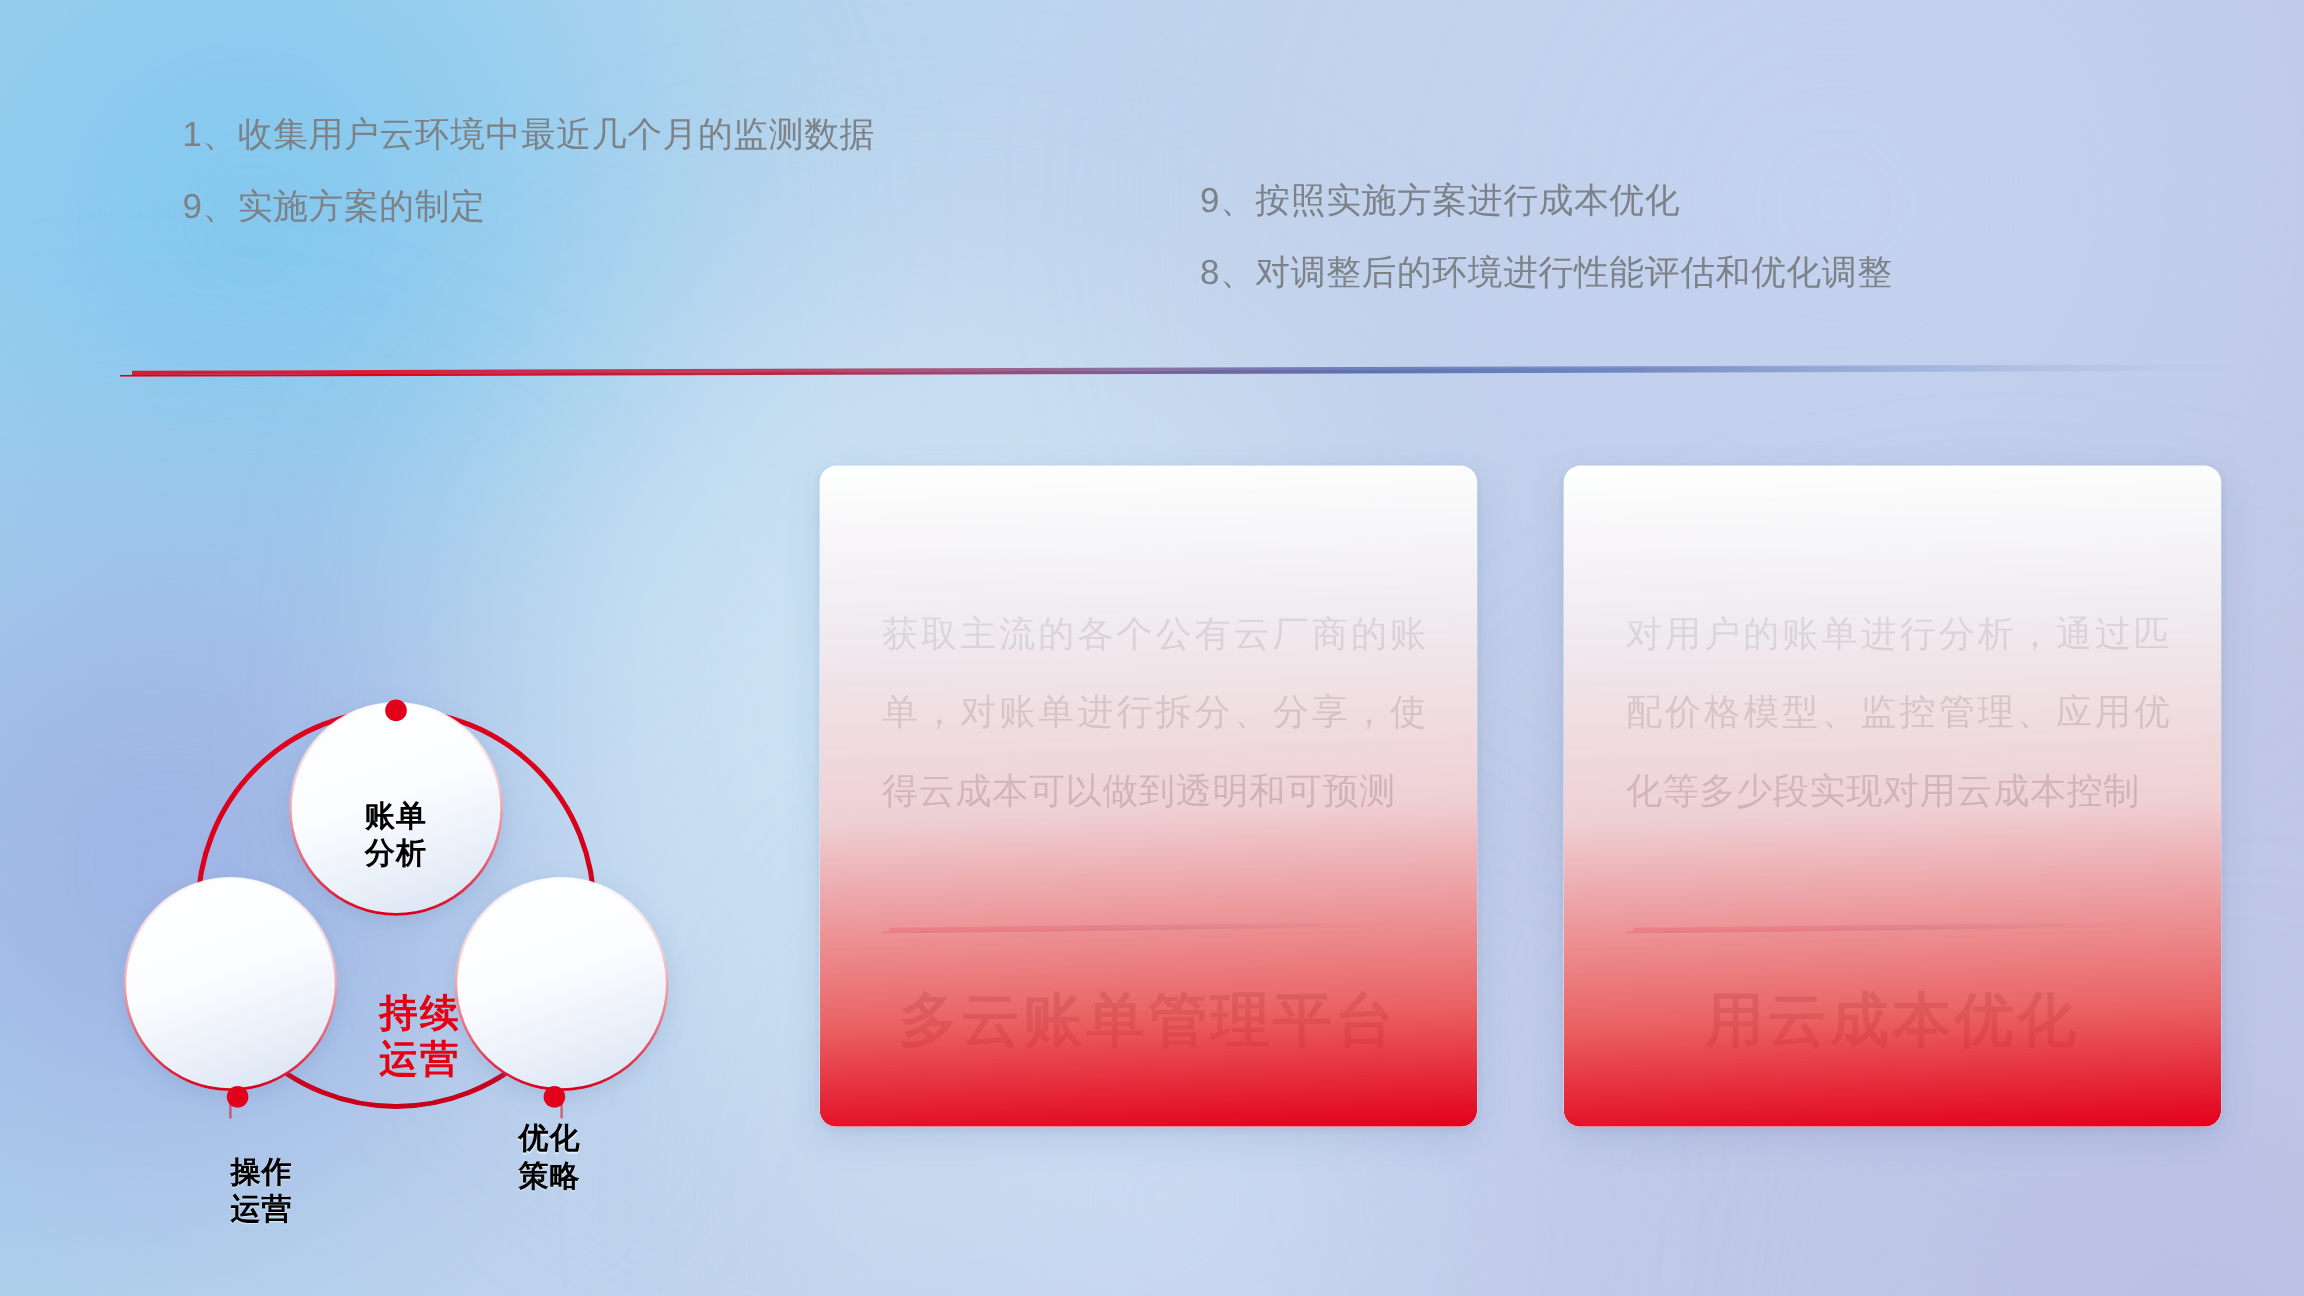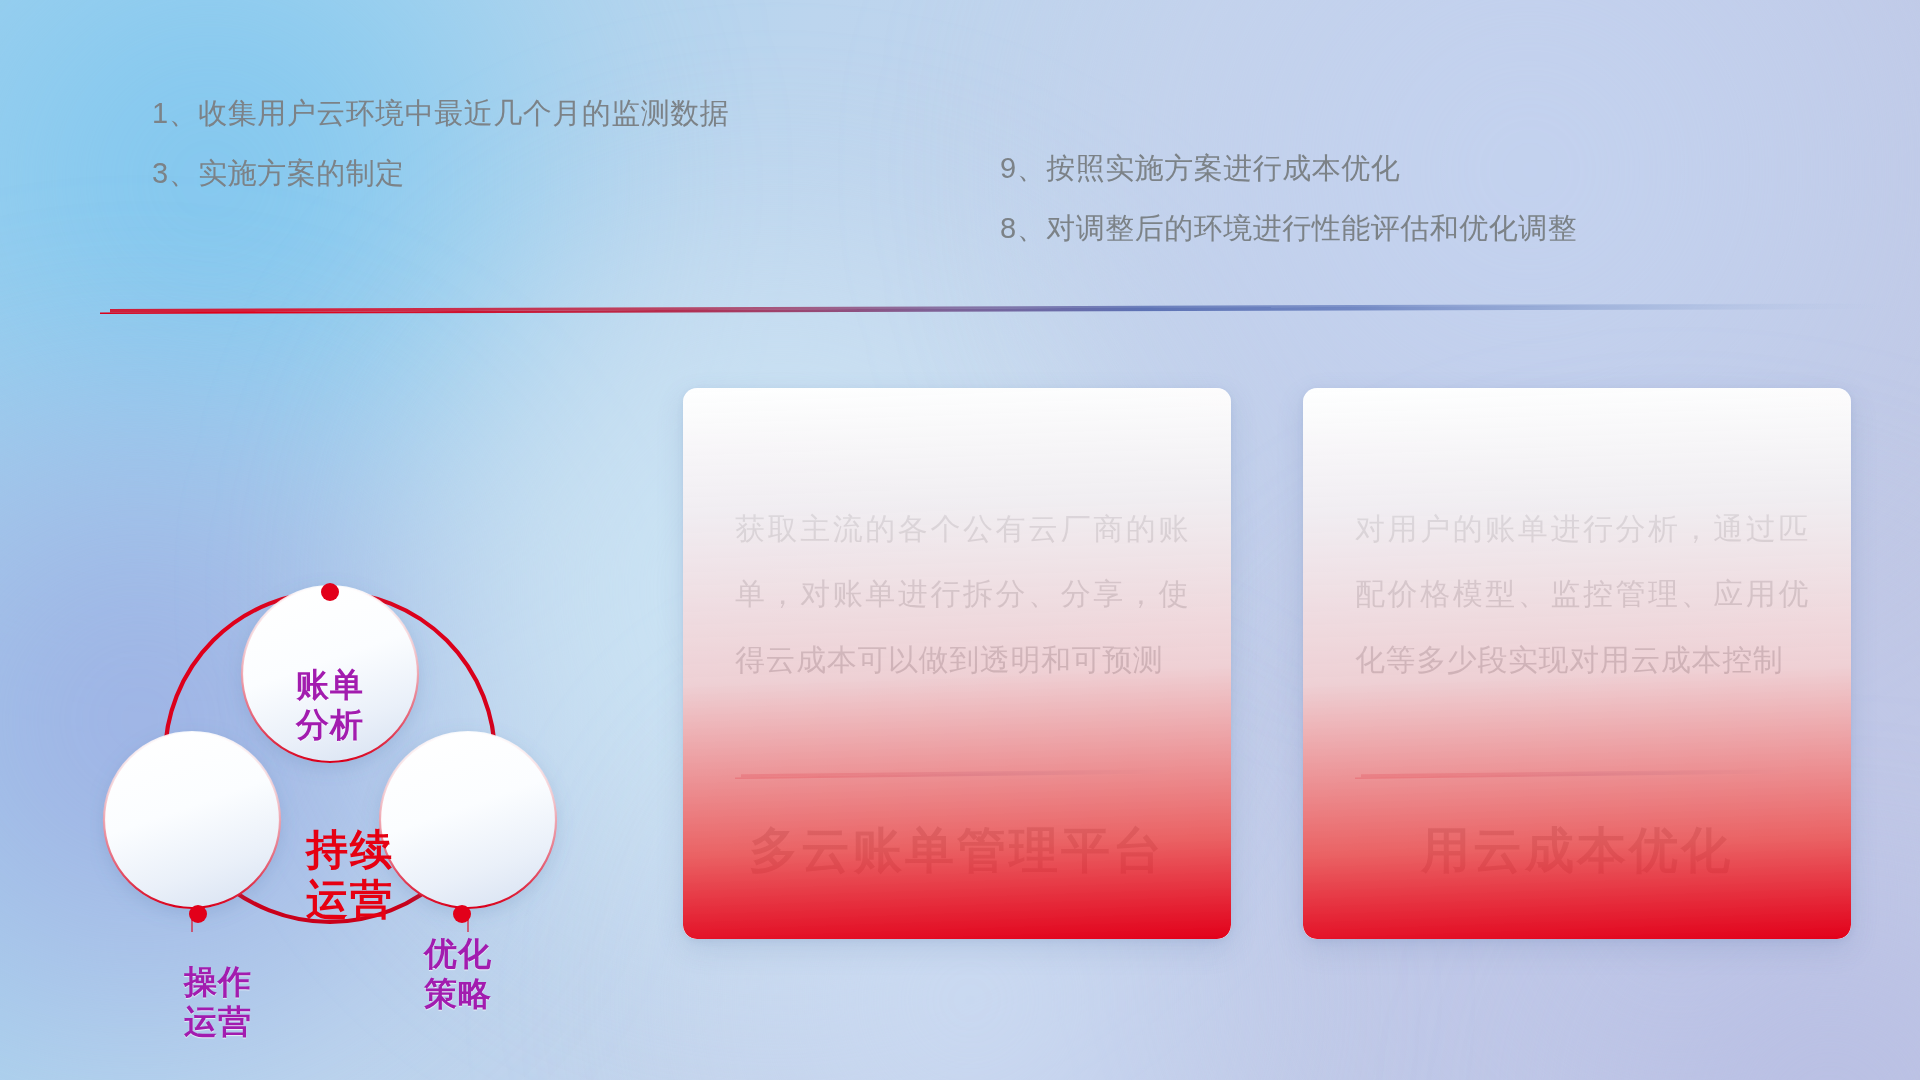--- a/index.html
+++ b/index.html
@@ -45,30 +45,30 @@
 
   
   #divider{
     position:absolute;left:100px;top:300px;width:1796px;height:14px;z-index:6;
   }
 
   
   #venn{position:absolute;left:90px;top:340px;width:560px;height:630px;z-index:7;}
   #venn svg{position:absolute;left:0;top:0;}
   .venn-label{
-    position:absolute;text-align:center;color:#a21caf;
-    font-weight:700;font-size:33px;line-height:1.22;letter-spacing:1px;
+    position:absolute;text-align:center;color:#000000;
+    font-weight:700;font-size:25px;line-height:1.22;letter-spacing:1px;
     text-shadow:0 1px 1px rgba(255,255,255,.7);
   }
   #label-top{left:140px;top:325px;width:200px;}
   #label-left{left:28px;top:622px;width:200px;}
   #label-right{left:268px;top:594px;width:200px;}
   #label-center{
     position:absolute;left:160px;top:485px;width:200px;text-align:center;
-    color:#e60012;font-weight:800;font-size:42px;line-height:1.2;letter-spacing:2px;
+    color:#e60012;font-weight:800;font-size:32px;line-height:1.2;letter-spacing:2px;
   }
 
   
   .card{
     position:absolute;z-index:7;border-radius:14px;
     background:linear-gradient(168deg,#e9f0f8 0%, #f2f6fb 22%, #fafcfe 55%, #ffffff 78%, #ffffff 100%);
     box-shadow:0 10px 28px rgba(80,110,160,.16), 0 2px 6px rgba(80,110,160,.10);
     overflow:hidden;
   }
   .card-frame{
@@ -101,21 +101,21 @@
   <div class="blob blob-a"></div>
   <div class="blob blob-b"></div>
   <div class="blob blob-c"></div>
   <div class="blob blob-d"></div>
   <div class="blob blob-e"></div>
   <div class="blob blob-f"></div>
   <div class="blob blob-g"></div>
 
   <div class="bullets" id="bullets-left">
     <div class="line">1、收集用户云环境中最近几个月的监测数据</div>
-    <div class="line">3、实施方案的制定</div>
+    <div class="line">9、实施方案的制定</div>
   </div>
 
   <div class="bullets" id="bullets-right">
     <div class="line">9、按照实施方案进行成本优化</div>
     <div class="line">8、对调整后的环境进行性能评估和优化调整</div>
   </div>
 
   <div id="divider">
     <svg width="1796" height="14" viewBox="0 0 1796 14" preserveAspectRatio="none">
       <defs>

